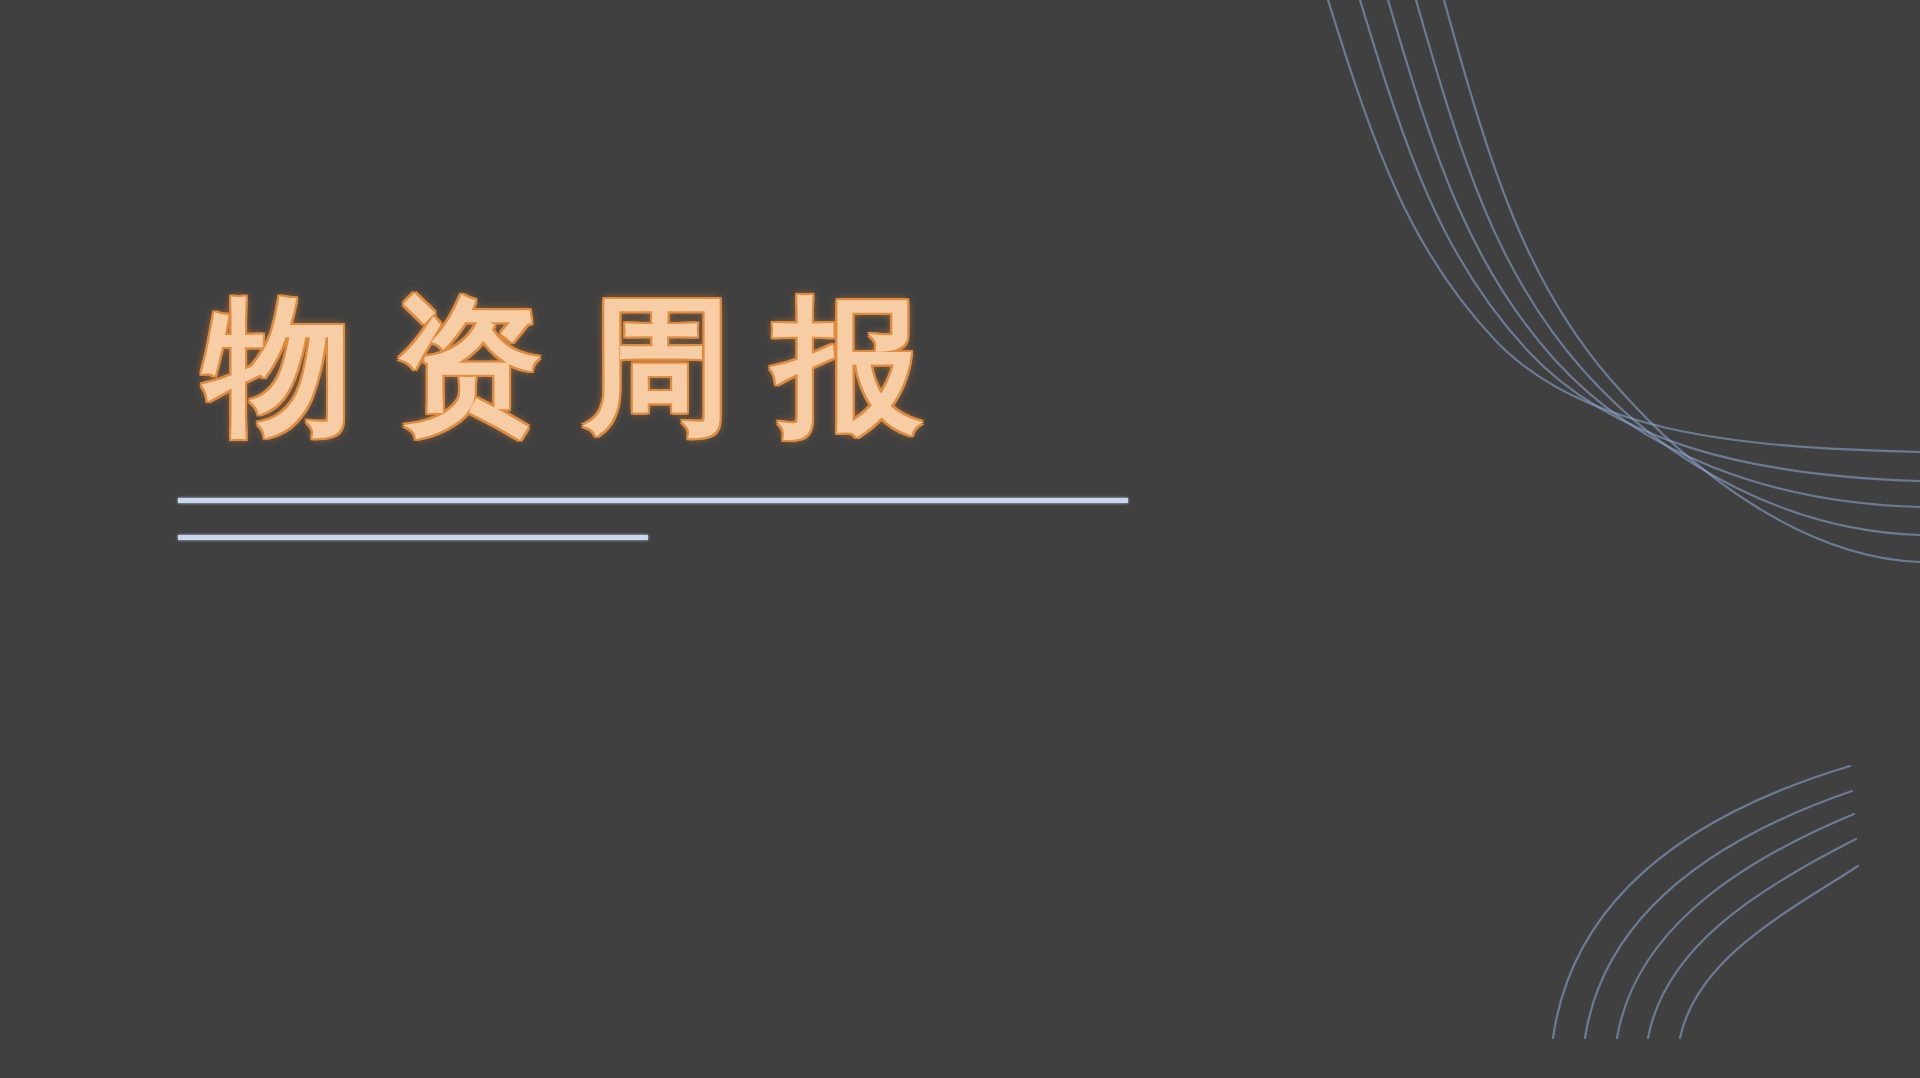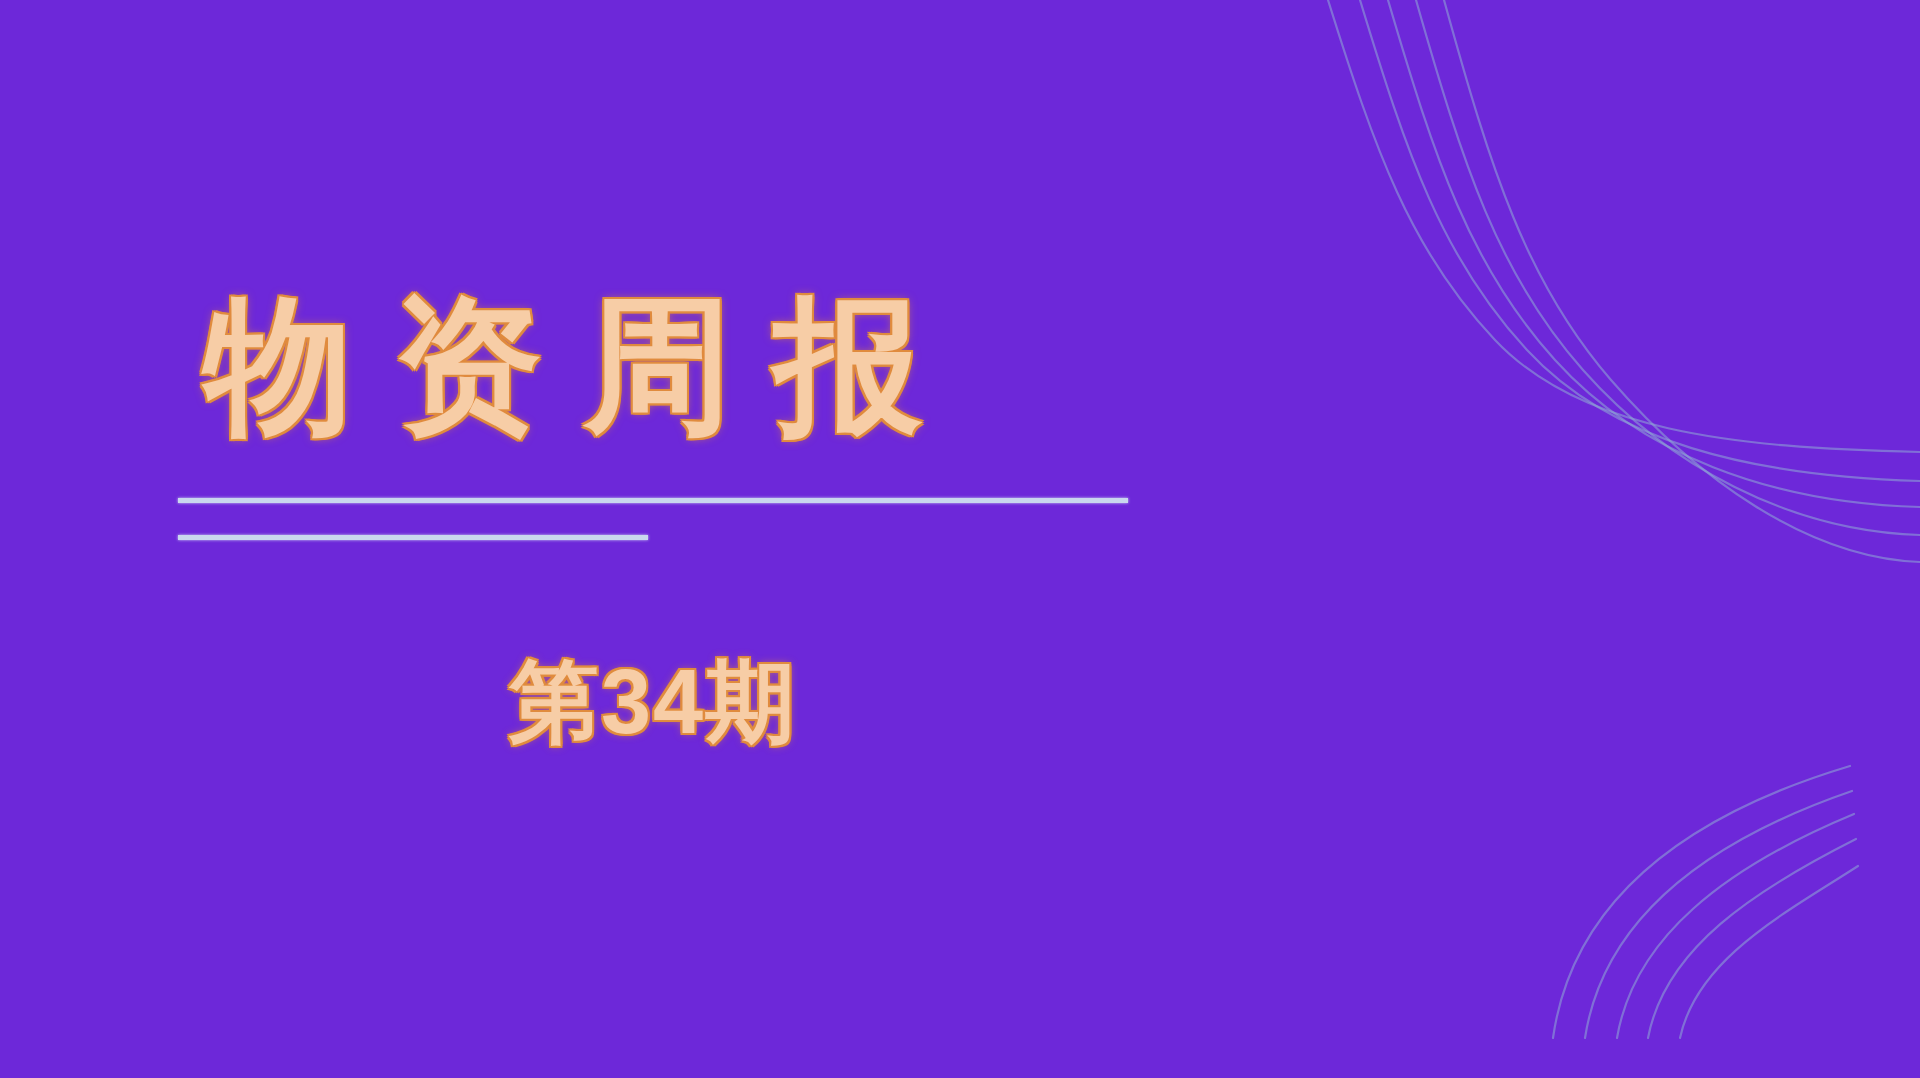--- a/index.html
+++ b/index.html
@@ -6,21 +6,21 @@
   html, body {
     margin: 0;
     padding: 0;
     background: #0d3b82;
   }
 
   .slide {
     position: relative;
     width: 1920px;
     height: 1078px;
-    background: #6d28d9;
+    background: #404040;
     overflow: hidden;
     font-family: "Liberation Sans", "DejaVu Sans", sans-serif;
   }
 
   
   .deco {
     position: absolute;
     pointer-events: none;
   }
 
@@ -165,16 +165,15 @@
 
     <div class="title-block">
       <h1 class="main-title">物资周报</h1>
     </div>
 
     <div class="rule-group">
       <div class="rule rule-long"></div>
       <div class="rule rule-short"></div>
     </div>
 
-    <h2 class="subtitle">第34期</h2>
 
   </div>
 </div>
 
 </body></html>

